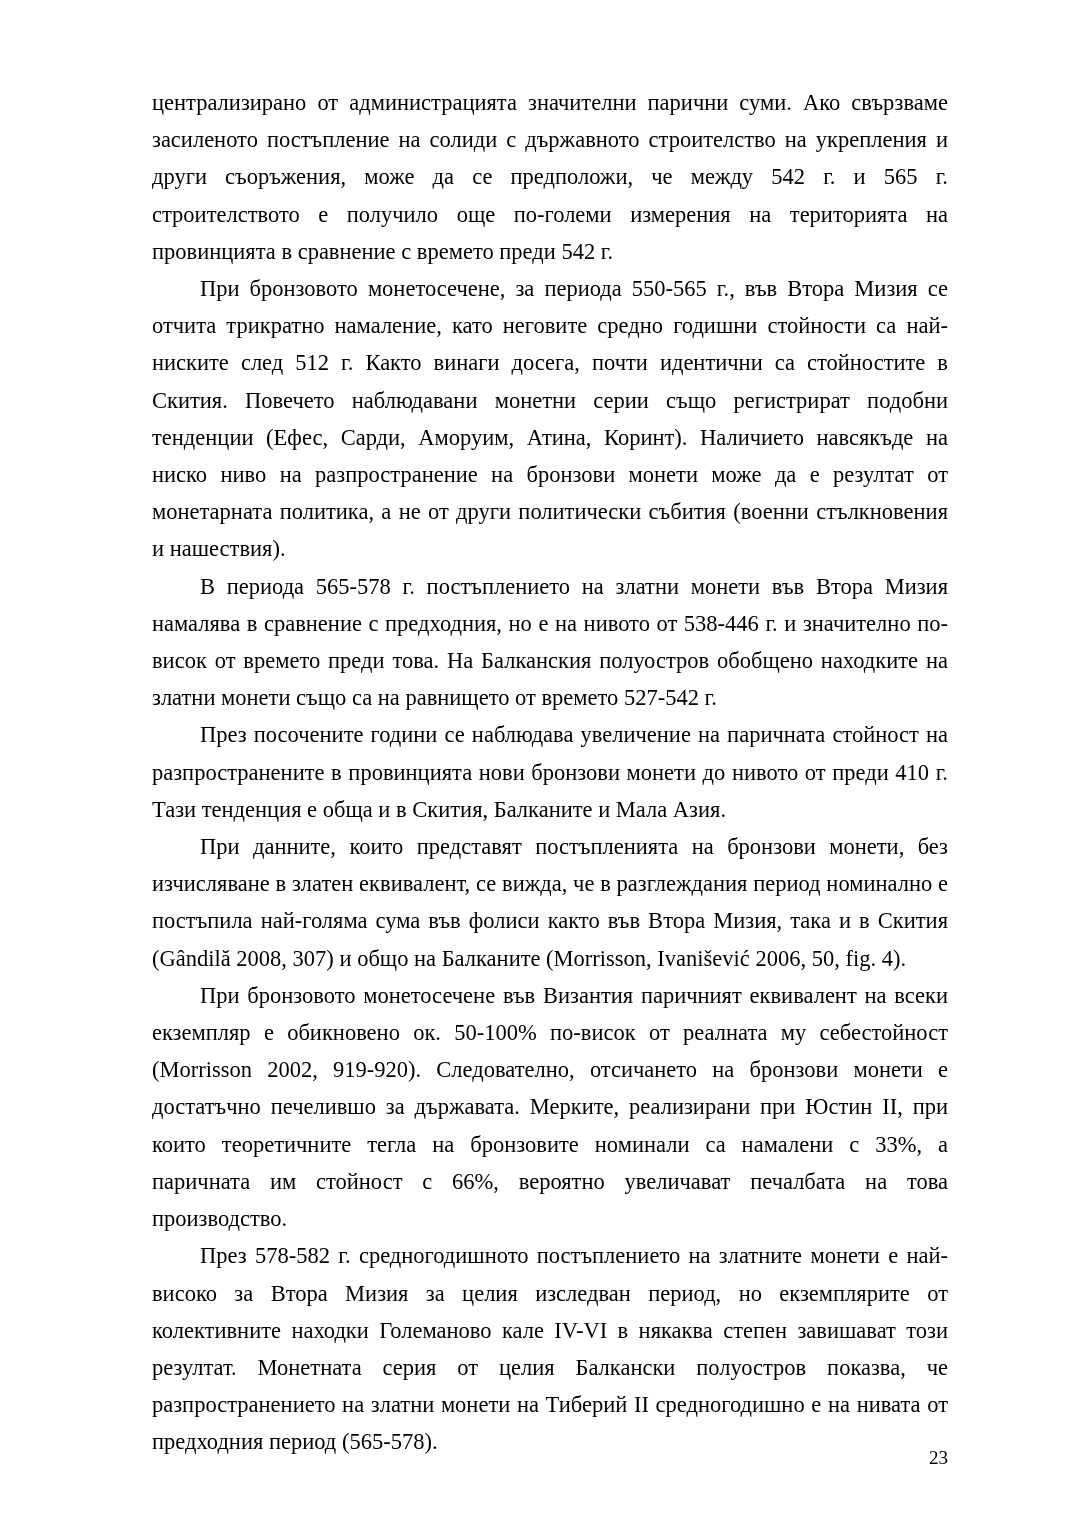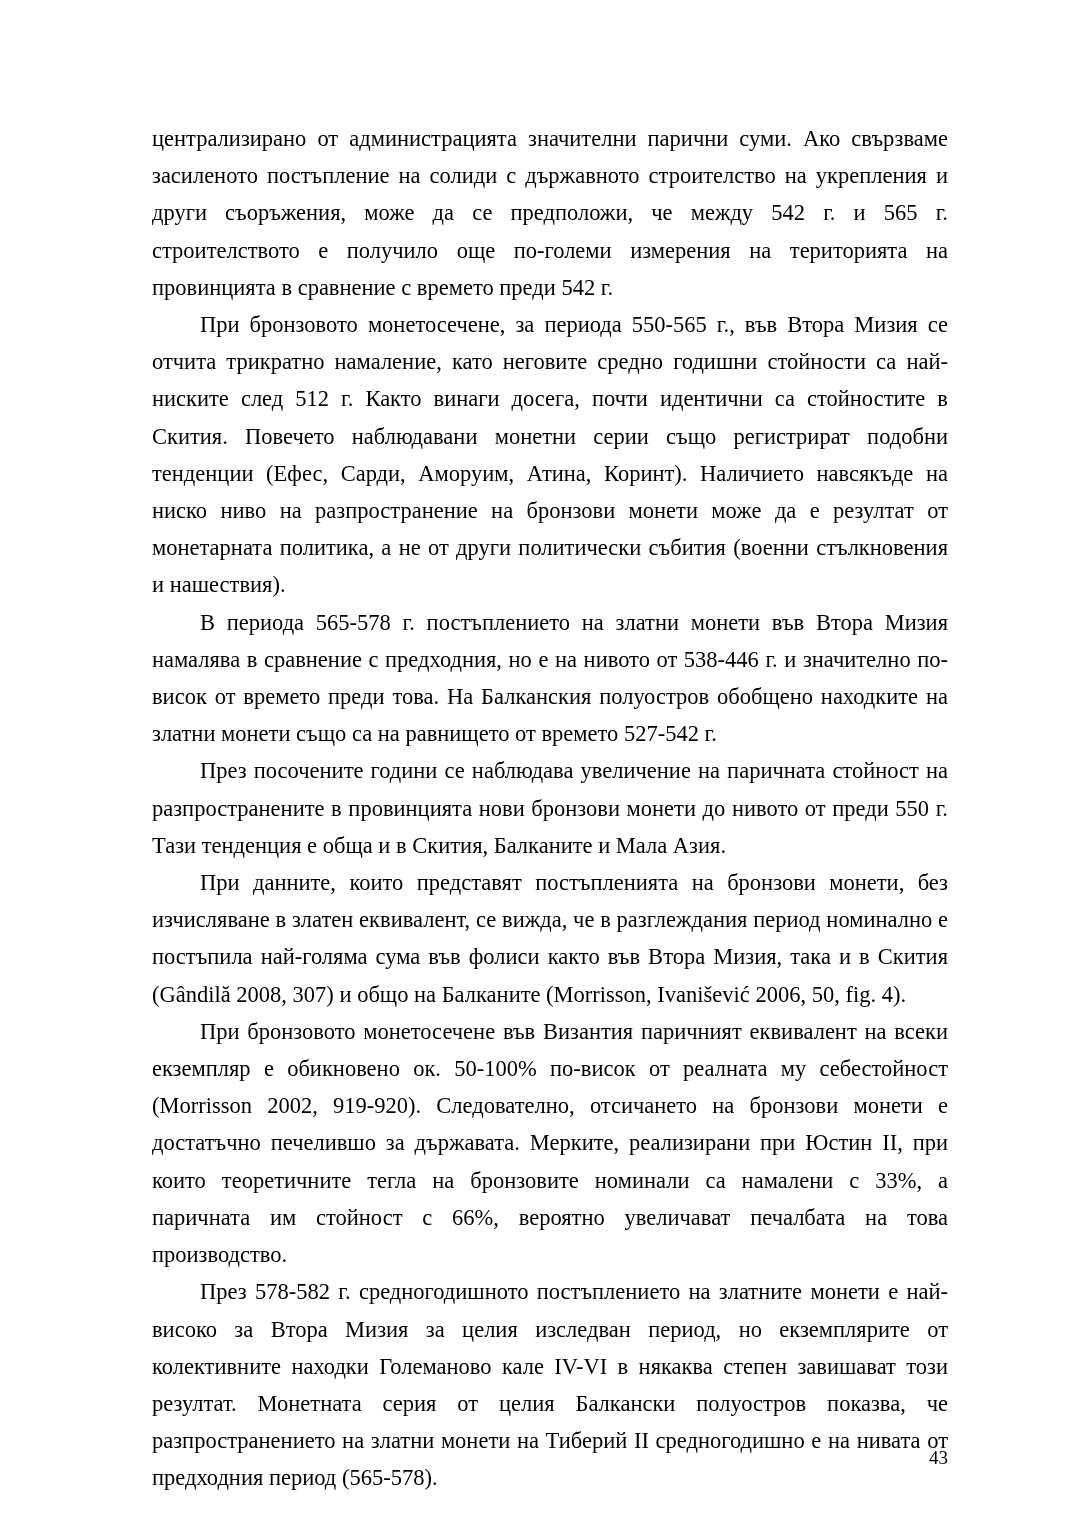--- a/index.html
+++ b/index.html
@@ -6,21 +6,21 @@
     margin: 0;
     padding: 0;
     background: #ffffff;
   }
   .page {
     position: relative;
     width: 1080px;
     height: 1527px;
     background: #ffffff;
     box-sizing: border-box;
-    padding: 120px 132px 0 152px;
+    padding: 84px 132px 0 152px;
     font-family: "Liberation Serif", "DejaVu Serif", serif;
   }
   .body-text {
     font-size: 22.5px;
     line-height: 37.2px;
     color: #000000;
     text-align: justify;
     text-justify: inter-word;
   }
   .body-text p {
@@ -43,19 +43,19 @@
   }
 </style>
 </head>
 <body>
 
 <div class="page">
   <div class="body-text">
     <p class="no-indent">централизирано от администрацията значителни парични суми. Ако свързваме засиленото постъпление на солиди с държавното строителство на укрепления и други съоръжения, може да се предположи, че между 542 г. и 565 г. строителството е получило още по-големи измерения на територията на провинцията в сравнение с времето преди 542 г.</p>
     <p>При бронзовото монетосечене, за периода 550-565 г., във Втора Мизия се отчита трикратно намаление, като неговите средно годишни стойности са най-ниските след 512 г. Както винаги досега, почти идентични са стойностите в Скития. Повечето наблюдавани монетни серии също регистрират подобни тенденции (Ефес, Сарди, Аморуим, Атина, Коринт). Наличието навсякъде на ниско ниво на разпространение на бронзови монети може да е резултат от монетарната политика, а не от други политически събития (военни стълкновения и нашествия).</p>
     <p>В периода 565-578 г. постъплението на златни монети във Втора Мизия намалява в сравнение с предходния, но е на нивото от 538-446 г. и значително по-висок от времето преди това. На Балканския полуостров обобщено находките на златни монети също са на равнището от времето 527-542 г.</p>
-    <p>През посочените години се наблюдава увеличение на паричната стойност на разпространените в провинцията нови бронзови монети до нивото от преди 550 г. Тази тенденция е обща и в Скития, Балканите и Мала Азия.</p>
+    <p>През посочените години се наблюдава увеличение на паричната стойност на разпространените в провинцията нови бронзови монети до нивото от преди 410 г. Тази тенденция е обща и в Скития, Балканите и Мала Азия.</p>
     <p>При данните, които представят постъпленията на бронзови монети, без изчисляване в златен еквивалент, се вижда, че в разглеждания период номинално е постъпила най-голяма сума във фолиси както във Втора Мизия, така и в Скития (Gândilă 2008, 307) и общо на Балканите (Morrisson, Ivanišević 2006, 50, fig. 4).</p>
     <p>При бронзовото монетосечене във Византия паричният еквивалент на всеки екземпляр е обикновено ок. 50-100% по-висок от реалната му себестойност (Morrisson 2002, 919-920). Следователно, отсичането на бронзови монети е достатъчно печелившо за държавата. Мерките, реализирани при Юстин II, при които теоретичните тегла на бронзовите номинали са намалени с 33%, а паричната им стойност с 66%, вероятно увеличават печалбата на това производство.</p>
     <p>През 578-582 г. средногодишното постъплението на златните монети е най-високо за Втора Мизия за целия изследван период, но екземплярите от колективните находки Големаново кале IV-VI в някаква степен завишават този резултат. Монетната серия от целия Балкански полуостров показва, че разпространението на златни монети на Тиберий II средногодишно е на нивата от предходния период (565-578).</p>
   </div>
-  <div class="page-number">43</div>
+  <div class="page-number">23</div>
 </div>
 
 </body></html>

